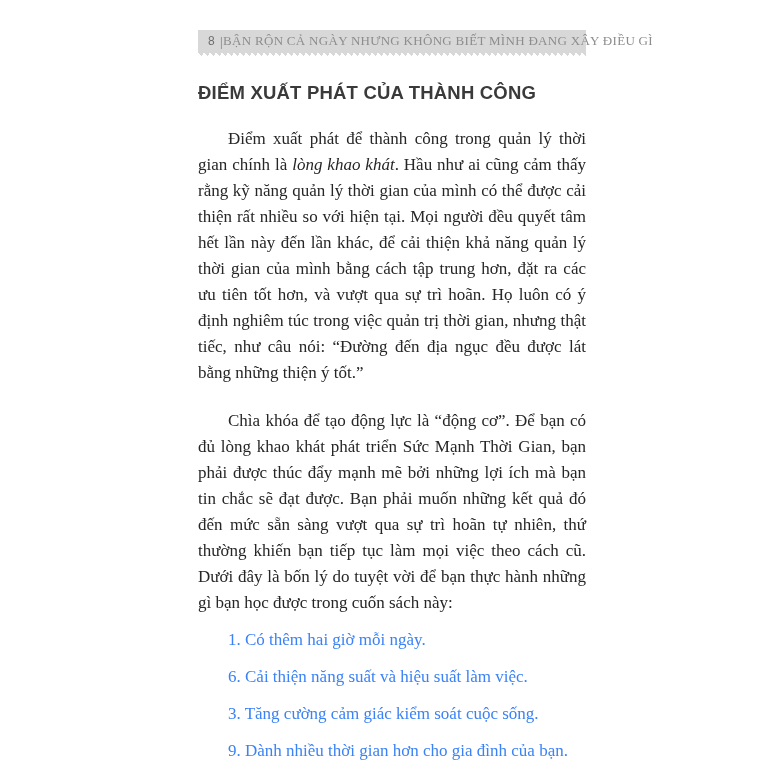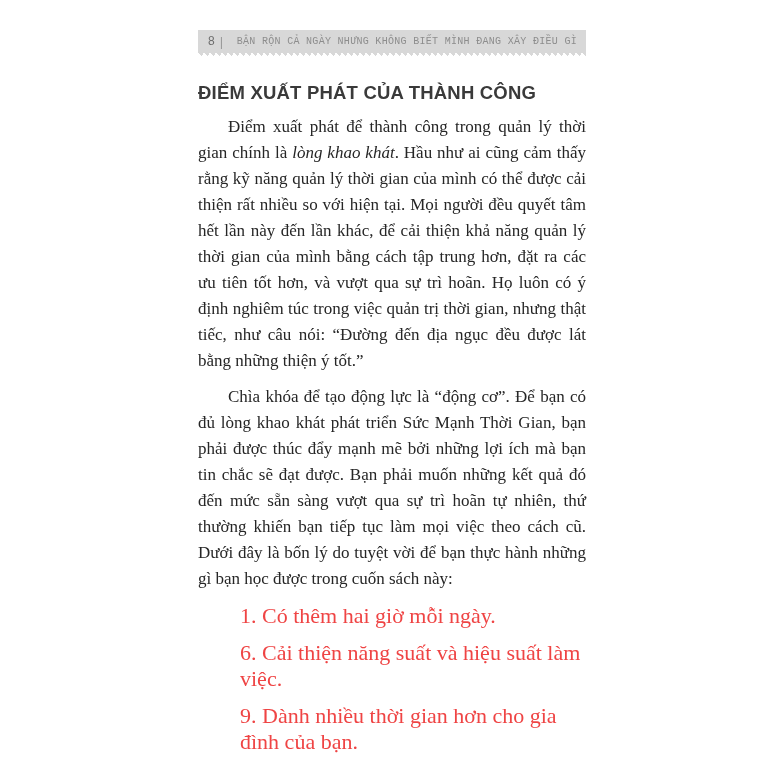--- a/index.html
+++ b/index.html
@@ -40,59 +40,59 @@
     color: #6e6e6e;
     line-height: 1;
   }
   .pageno-sep {
     font-size: 13px;
     color: #9a9a9a;
     line-height: 1;
     font-weight: 300;
   }
   .running-title {
-    font-family: Liberation Mono, monospace;
-    font-size: 10px;
+    font-family: Liberation Serif, serif;
+    font-size: 13px;
     letter-spacing: 0.3px;
     color: #8d8d8d;
     white-space: nowrap;
   }
   .perforation {
     height: 4px;
     background: conic-gradient(from 315deg at 50% 100%, #d8d8d8 0 90deg, transparent 90deg) 0 0 / 6px 4px repeat-x;
   }
   .chapter-heading {
     margin-top: 26px;
     font-family: "Liberation Sans", sans-serif;
     font-weight: bold;
     font-size: 18.5px;
     letter-spacing: 0.2px;
     color: #3a3a3a;
   }
   .body-para {
-    margin-top: 10px;
+    margin-top: 22px;
     font-size: 17px;
     line-height: 26px;
     color: #262626;
     text-align: justify;
     text-indent: 30px;
   }
   .body-para em {
     font-style: italic;
   }
   .reason-list {
     margin-top: 4px;
     list-style: none;
   }
   .reason-item {
     margin-top: 11px;
-    margin-left: 42px;
-    font-size: 22px;
+    margin-left: 30px;
+    font-size: 17px;
     line-height: 26px;
-    color: #ef4444;
+    color: #3b82f6;
   }
 </style>
 </head>
 <body>
 
 <div class="page">
   <div class="content-col">
 
     <header class="header-bar">
       <div class="pageno-group">
@@ -105,17 +105,18 @@
 
     <h1 class="chapter-heading">ĐIỂM XUẤT PHÁT CỦA THÀNH CÔNG</h1>
 
     <p class="body-para"><span>Điểm xuất phát để thành công trong quản lý thời gian chính là </span><em>lòng khao khát</em><span>. Hầu như ai cũng cảm thấy rằng kỹ năng quản lý thời gian của mình có thể được cải thiện rất nhiều so với hiện tại. Mọi người đều quyết tâm hết lần này đến lần khác, để cải thiện khả năng quản lý thời gian của mình bằng cách tập trung hơn, đặt ra các ưu tiên tốt hơn, và vượt qua sự trì hoãn. Họ luôn có ý định nghiêm túc trong việc quản trị thời gian, nhưng thật tiếc, như câu nói: “Đường đến địa ngục đều được lát bằng những thiện ý tốt.”</span></p>
 
     <p class="body-para">Chìa khóa để tạo động lực là “động cơ”. Để bạn có đủ lòng khao khát phát triển Sức Mạnh Thời Gian, bạn phải được thúc đẩy mạnh mẽ bởi những lợi ích mà bạn tin chắc sẽ đạt được. Bạn phải muốn những kết quả đó đến mức sẵn sàng vượt qua sự trì hoãn tự nhiên, thứ thường khiến bạn tiếp tục làm mọi việc theo cách cũ. Dưới đây là bốn lý do tuyệt vời để bạn thực hành những gì bạn học được trong cuốn sách này:</p>
 
     <ul class="reason-list">
       <li class="reason-item">1. Có thêm hai giờ mỗi ngày.</li>
       <li class="reason-item">6. Cải thiện năng suất và hiệu suất làm việc.</li>
+      <li class="reason-item">3. Tăng cường cảm giác kiểm soát cuộc sống.</li>
       <li class="reason-item">9. Dành nhiều thời gian hơn cho gia đình của bạn.</li>
     </ul>
 
   </div>
 </div>
 
 </body></html>

